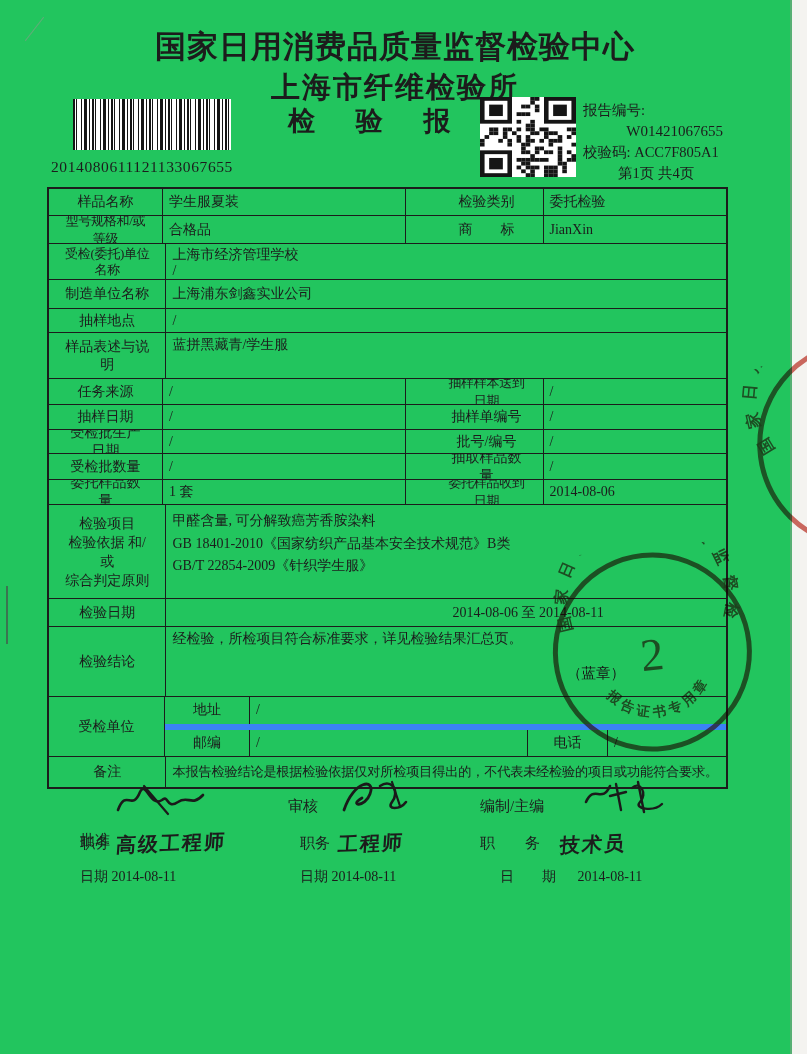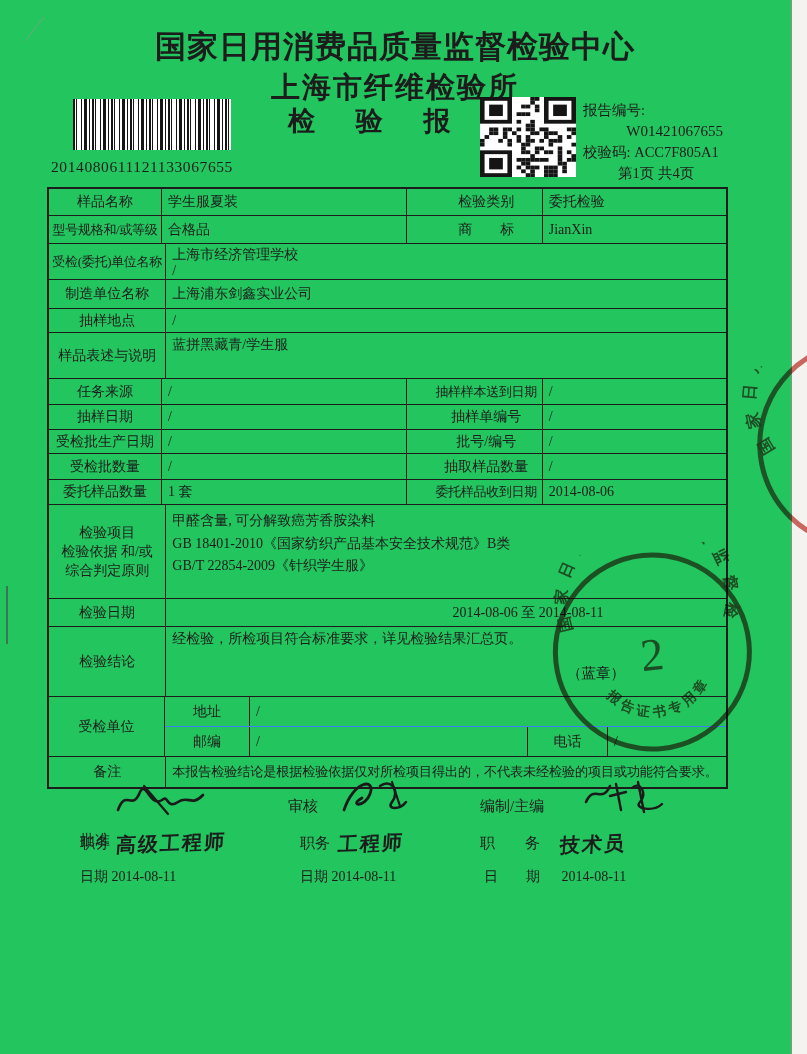--- a/index.html
+++ b/index.html
@@ -29,31 +29,31 @@
   .qr { position:absolute; left:480px; top:97px; width:96px; height:80px; }
   .report-meta { position:absolute; left:583px; top:100px; width:150px; font-size:14.5px; line-height:21px; }
   .report-meta .rm-no { text-align:right; padding-right:10px; font-size:15px; }
   .report-meta .rm-page { padding-left:35px; }
   
   .tbl { position:absolute; left:47px; top:187px; width:681px; border:2px solid #1c1c1c; background:transparent; font-size:14px; }
   .row { display:flex; border-bottom:1px solid #1c1c1c; }
   .row:last-child { border-bottom:none; }
   .cell { border-right:1px solid #1c1c1c; display:flex; align-items:center; padding:1px 6px; overflow:hidden; }
   .cell:last-child { border-right:none; }
-  .lab { justify-content:center; text-align:center; padding:1px 2px; }
+  .lab { justify-content:center; text-align:center; padding:1px 16px; }
   .val { justify-content:flex-start; }
   .top-align { align-items:flex-start; padding-top:3px; }
   .c1 { width:118px; } .c2 { width:255px; } .c3 { width:117px;margin-left:24px; } .c4 { width:191px; }
   .cfull { width:563px; }
   .lines { line-height:22px; }
   .tight { font-size:13px; letter-spacing:-.3px; }
   .insp-val { line-height:22.5px; padding-top:2px; }
   .nested { width:563px; display:flex; flex-direction:column; }
   .nrow { display:flex; flex:1; }
-  .nrow.first { border-bottom:1px solid #3b82f6; }
+  .nrow.first { border-bottom:6px solid #3b82f6; }
   .na { width:85px; } .nb { width:278px; } .nc { width:80px; } .nd { width:118px; }
   .remarks-text { font-size:13.2px; letter-spacing:-.2px; }
   
   .sig-label { position:absolute; font-size:15px; }
   .sig-svg { position:absolute; }
   .hand { font-weight:bold; transform:skewX(-6deg) rotate(-2deg); font-size:20px; letter-spacing:2px; }
   .sig-date { position:absolute; font-size:14px; }
   
   .stamp { position:absolute; mix-blend-mode:multiply; opacity:.93; }
   .stamp-note { position:absolute; left:567px; top:664px; font-size:14.5px; color:#161616; z-index:5; }
@@ -350,21 +350,21 @@
   </div>
 
   <div class="sig-label" style="left:480px; top:797px;">编制/主编</div>
   <svg class="sig-svg" style="left:580px; top:776px;" width="85" height="42" viewBox="0 0 85 42">
     <path d="M6 26 C14 8, 22 28, 30 10" stroke="#1a1a1a" stroke-width="2.6" fill="none" stroke-linecap="round"></path>
     <path d="M36 8 l5 26 M30 20 l16 -4" stroke="#1a1a1a" stroke-width="2.4" fill="none" stroke-linecap="round"></path>
     <path d="M52 12 c8 -8, 16 6, 8 14 c-7 7, 14 10, 22 2 M58 6 l6 30" stroke="#1a1a1a" stroke-width="2.4" fill="none" stroke-linecap="round"></path>
   </svg>
   <div class="sig-label" style="left:480px; top:834px;">职　　务</div>
   <div class="hand" style="position:absolute; left:560px; top:831px;">技术员</div>
-  <div class="sig-date" style="left:484px; top:868px;">
+  <div class="sig-date" style="left:500px; top:868px;">
     <span>日　　期</span>
     <span style="padding-left:18px">2014-08-11</span>
   </div>
 
   <div class="stamp-note">（蓝章）</div>
 
   <svg class="stamp" style="left:545px; top:548px; transform:rotate(-6deg);" width="215" height="210" viewBox="0 0 215 210">
     <defs>
       <path id="arcTopMain" d="M 32,77 A 80,80 0 1,1 183,77"></path>
       <path id="arcBotMain" d="M 56,141 A 62,62 0 0,0 159,141"></path>

